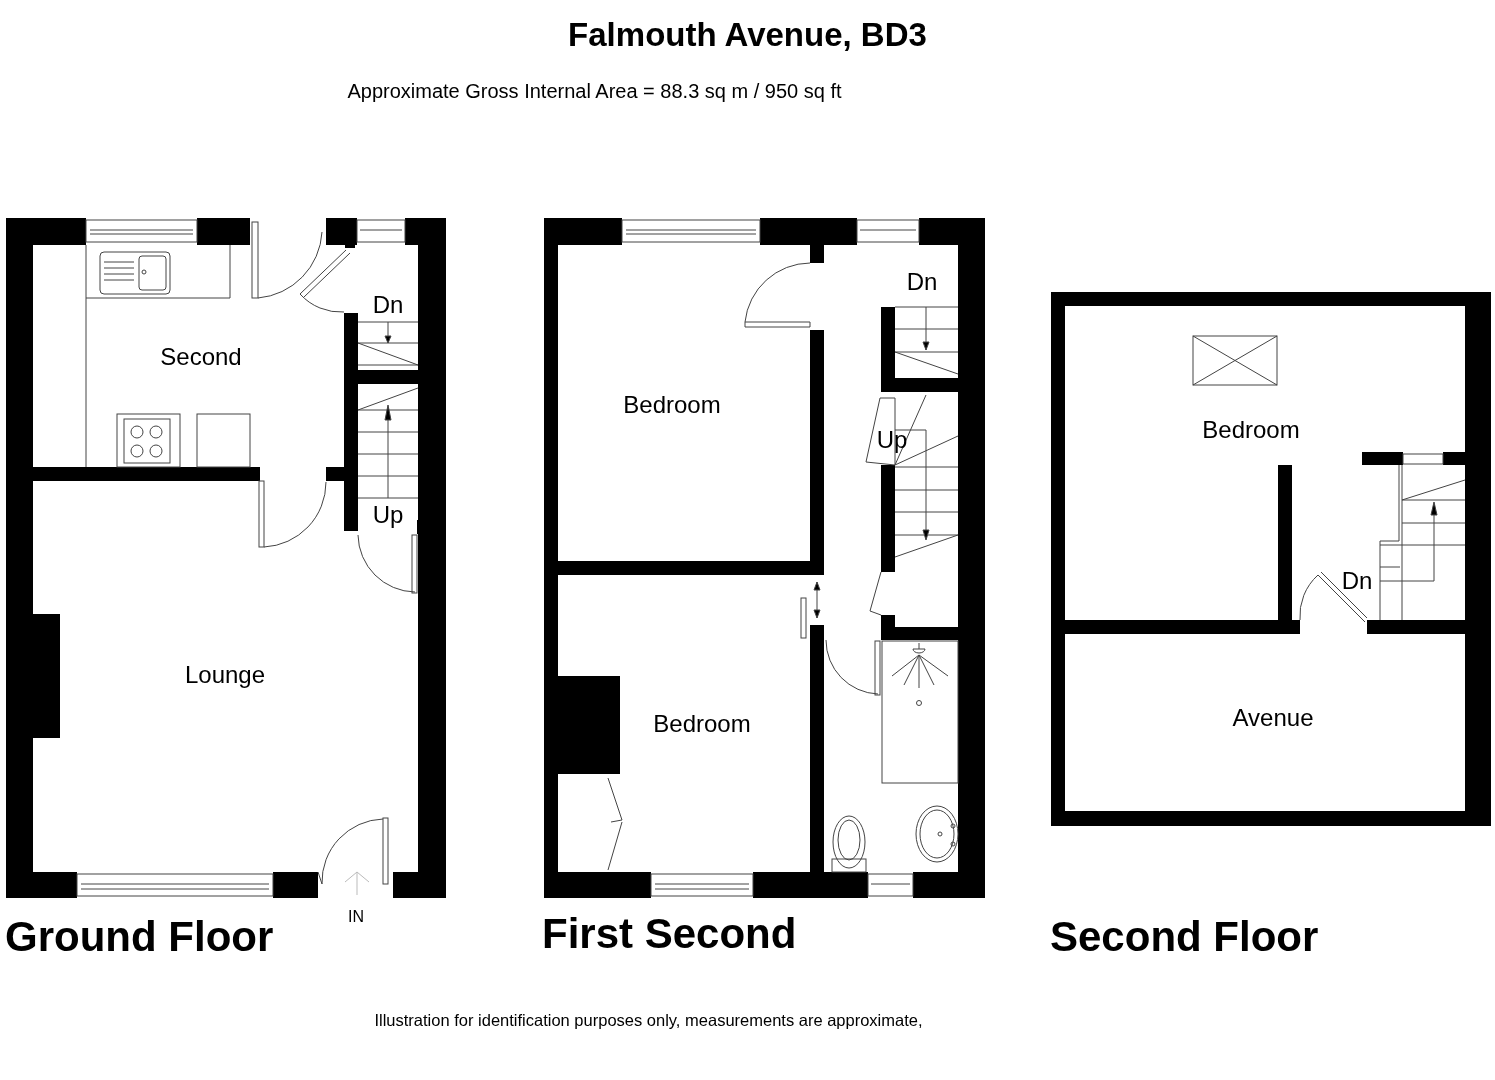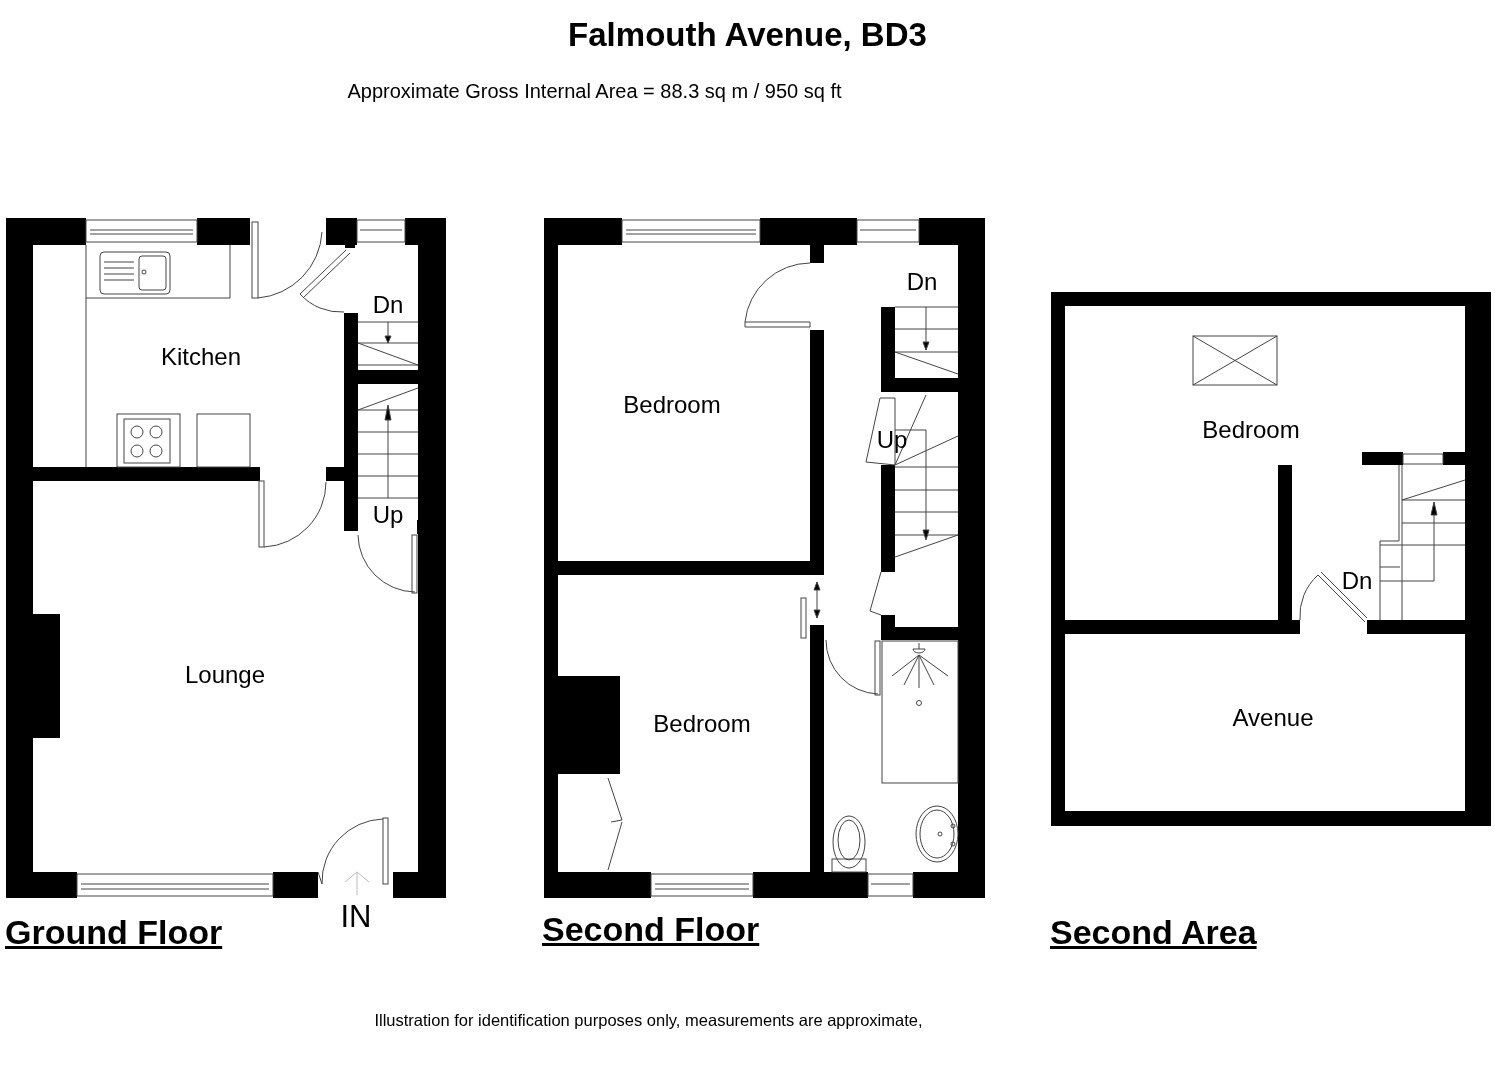--- a/index.html
+++ b/index.html
@@ -1,24 +1,24 @@
 <!DOCTYPE html>
 <html><head>
 <meta charset="utf-8">
 <style>
   html, body { margin: 0; padding: 0; background: #ffffff; }
   body { width: 1495px; height: 1080px; position: relative; overflow: hidden; font-family: "Liberation Sans", sans-serif; color: #000; }
   .title { position: absolute; left: 0; width: 1495px; top: 16px; text-align: center; font-weight: bold; font-size: 33px; }
   .subtitle { position: absolute; left: 0; width: 1189px; top: 80px; text-align: center; font-size: 20px; }
   .footer { position: absolute; left: 0; width: 1297px; top: 1010px; text-align: center; font-size: 16.5px; line-height: 21px; }
-  .floor-label { position: absolute; font-weight: bold; font-size: 34px; text-decoration: underline; }
+  .floor-label { position: absolute; font-weight: bold; font-size: 42px; }
   svg.plan { position: absolute; left: 0; top: 0; }
   .room-label { position: absolute; font-size: 24px; transform: translate(-50%, -50%); white-space: nowrap; }
   .stair-label { position: absolute; font-size: 24px; transform: translate(-50%, -50%); }
-  .in-label { position: absolute; font-size: 31px; transform: translate(-50%, -50%); }
+  .in-label { position: absolute; font-size: 16px; transform: translate(-50%, -50%); }
 </style>
 </head>
 <body>
 
 <div class="title">Falmouth Avenue, BD3</div>
 <div class="subtitle">Approximate Gross Internal Area = 88.3 sq m / 950 sq ft</div>
 
 <svg class="plan" width="1495" height="1080" viewBox="0 0 1495 1080">
   <g fill="#000" stroke="none">
 
@@ -228,34 +228,34 @@
     <line x1="1380" y1="545" x2="1465" y2="545"></line>
     <line x1="1380" y1="567" x2="1400" y2="567"></line>
     <polyline points="1380,581 1434,581 1434,510"></polyline>
     <polygon points="1431,515 1437,515 1434,502" fill="#000"></polygon>
     <line x1="1318" y1="575" x2="1365" y2="622"></line>
       <line x1="1321" y1="572" x2="1367" y2="618"></line>
     <path d="M1300,620 A55,55 0 0 1 1318,575"></path>
   </g>
 </svg>
 
-<div class="room-label" style="left:201px;top:357px">Kitchen</div>
+<div class="room-label" style="left:201px;top:357px">Second</div>
 <div class="room-label" style="left:225px;top:675px">Lounge</div>
 <div class="stair-label" style="left:388px;top:305px">Dn</div>
 <div class="stair-label" style="left:388px;top:515px">Up</div>
 <div class="in-label" style="left:356px;top:917px">IN</div>
 
 <div class="room-label" style="left:672px;top:405px">Bedroom</div>
 <div class="room-label" style="left:702px;top:724px">Bedroom</div>
 <div class="stair-label" style="left:922px;top:282px">Dn</div>
 <div class="stair-label" style="left:892px;top:440px">Up</div>
 
 <div class="room-label" style="left:1251px;top:430px">Bedroom</div>
 <div class="room-label" style="left:1273px;top:718px">Avenue</div>
 <div class="stair-label" style="left:1357px;top:581px">Dn</div>
 
 <div class="floor-label" style="left:5px;top:913px">Ground Floor</div>
-<div class="floor-label" style="left:542px;top:910px">Second Floor</div>
-<div class="floor-label" style="left:1050px;top:913px">Second Area</div>
+<div class="floor-label" style="left:542px;top:910px">First Second</div>
+<div class="floor-label" style="left:1050px;top:913px">Second Floor</div>
 
 <div class="footer">
   <div>Illustration for identification purposes only, measurements are approximate,</div>
 </div>
 
 </body></html>

